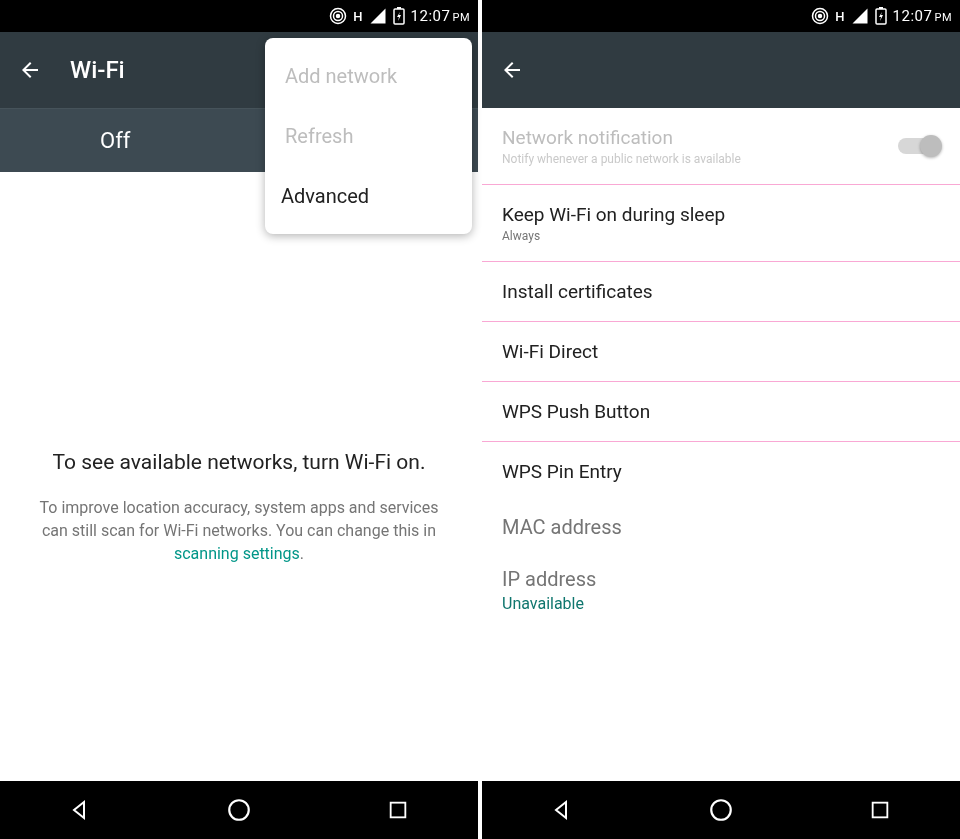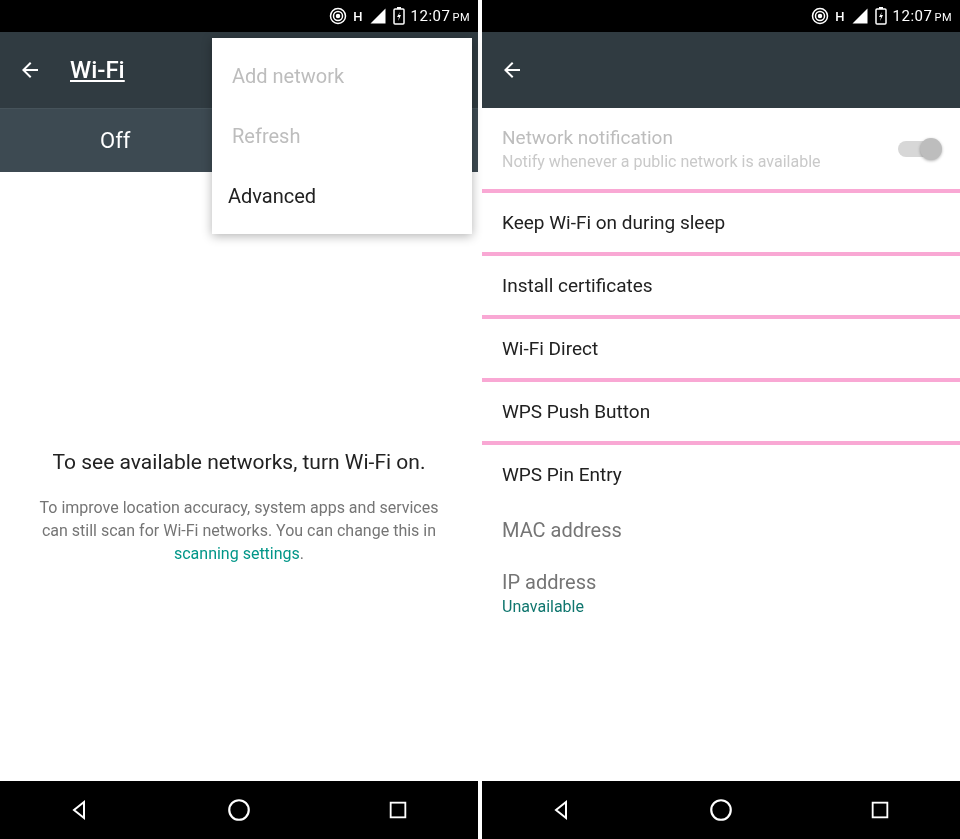--- a/index.html
+++ b/index.html
@@ -34,21 +34,21 @@
 .app-bar {
   height: 76px;
   background: #303b41;
   color: #fff;
   display: flex;
   align-items: center;
   padding: 0 18px;
   gap: 28px;
 }
 .back-arrow { width: 24px; height: 24px; display: flex; align-items: center; }
-.app-title { font-size: 24px; font-weight: 500; text-decoration: underline; }
+.app-title { font-size: 24px; font-weight: 500; }
 .toggle-row {
   height: 64px;
   background: #3d4a52;
   color: #fff;
   display: flex;
   align-items: center;
   padding-left: 100px;
   font-size: 22px;
   box-shadow: inset 0 1px 0 rgba(255,255,255,0.05);
 }
@@ -69,49 +69,49 @@
   top: 278px;
   left: 0; right: 0;
 }
 .empty-title { font-size: 21px; color: #222; margin-bottom: 22px; }
 .empty-sub { font-size: 16px; color: #757575; line-height: 1.45; }
 .link { color: #009688; }
 .popup-menu {
   position: absolute;
   top: 38px;
   right: 6px;
-  width: 260px;
+  width: 207px;
   background: #fff;
   box-shadow: 0 2px 10px rgba(0,0,0,0.3);
   z-index: 10;
-  border-radius: 0;
+  border-radius: 8px;
   padding: 8px 0;
 }
 .popup-item {
   padding: 18px 20px;
   font-size: 20px;
 }
 .popup-item.disabled { color: #bdbdbd; }
 .popup-item.enabled { color: #212121; padding-left: 16px; }
 .nav-bar {
   position: absolute;
   bottom: 0; left: 0; right: 0;
   height: 58px;
   background: #000;
   display: flex;
   align-items: center;
   justify-content: space-around;
 }
 .nav-btn { width: 28px; height: 28px; display: flex; align-items: center; justify-content: center; }
 .list-item {
   padding: 18px 20px;
-  border-bottom: 4px solid #f9a8d4;
+  border-bottom: 1px solid #f9a8d4;
 }
 .list-item .title { font-size: 19px; color: #212121; }
-.list-item .sub { font-size: 16px; color: #757575; margin-top: 3px; }
+.list-item .sub { font-size: 12px; color: #757575; margin-top: 3px; }
 .list-item.disabled .title { color: #bdbdbd; }
 .list-item.disabled .sub { color: #c9c9c9; }
 .list-item.info { border-bottom: none; padding: 14px 20px; }
 .list-item.info .title { font-size: 20px; color: #757575; }
 .list-item.info .sub { font-size: 16px; color: #0f766e; }
 .with-switch { display: flex; align-items: center; }
 .with-switch .texts { flex: 1; }
 .switch {
   width: 42px; height: 16px; background: #d7d7d7; border-radius: 10px; position: relative;
 }
@@ -234,20 +234,21 @@
       <div class="texts">
         <div class="title">Network notification</div>
         <div class="sub">Notify whenever a public network is available</div>
       </div>
       <div class="switch">
           <div class="knob"></div>
         </div>
     </div>
     <div class="list-item">
       <div class="title">Keep Wi-Fi on during sleep</div>
+      <div class="sub">Always</div>
     </div>
     <div class="list-item">
       <div class="title">Install certificates</div>
     </div>
     <div class="list-item">
       <div class="title">Wi-Fi Direct</div>
     </div>
     <div class="list-item">
       <div class="title">WPS Push Button</div>
     </div>

